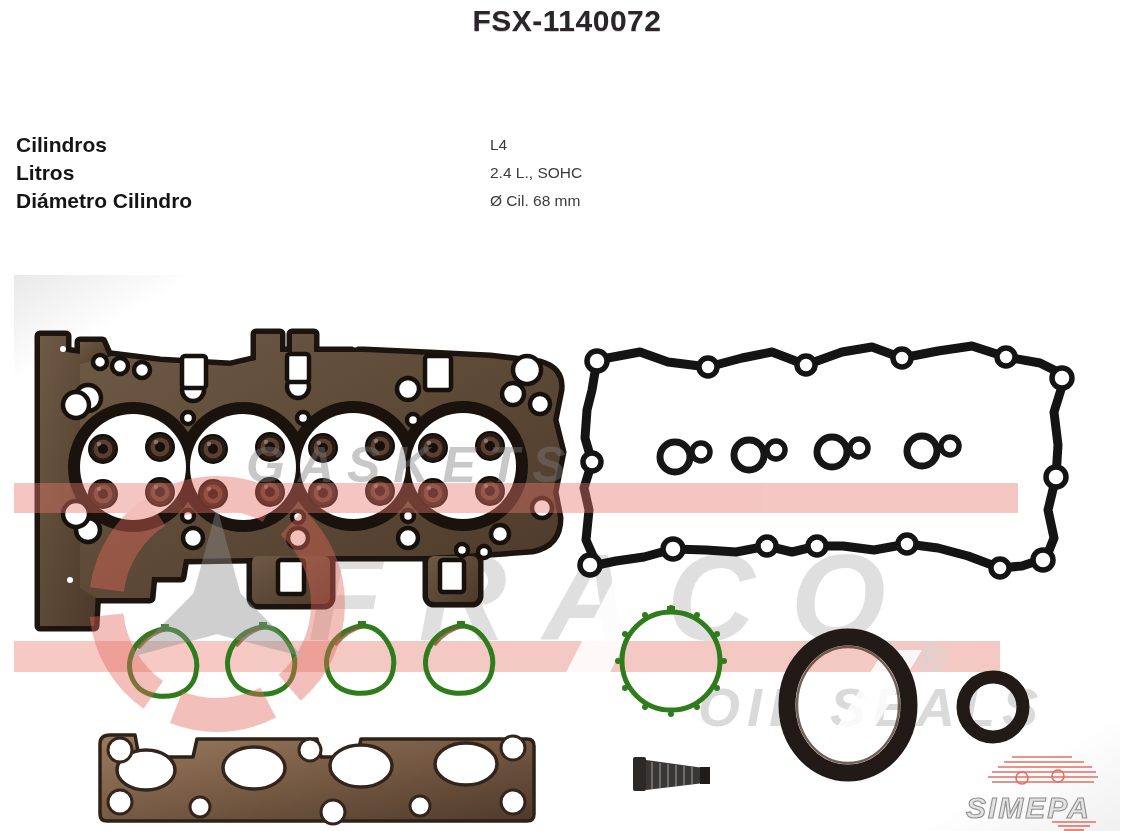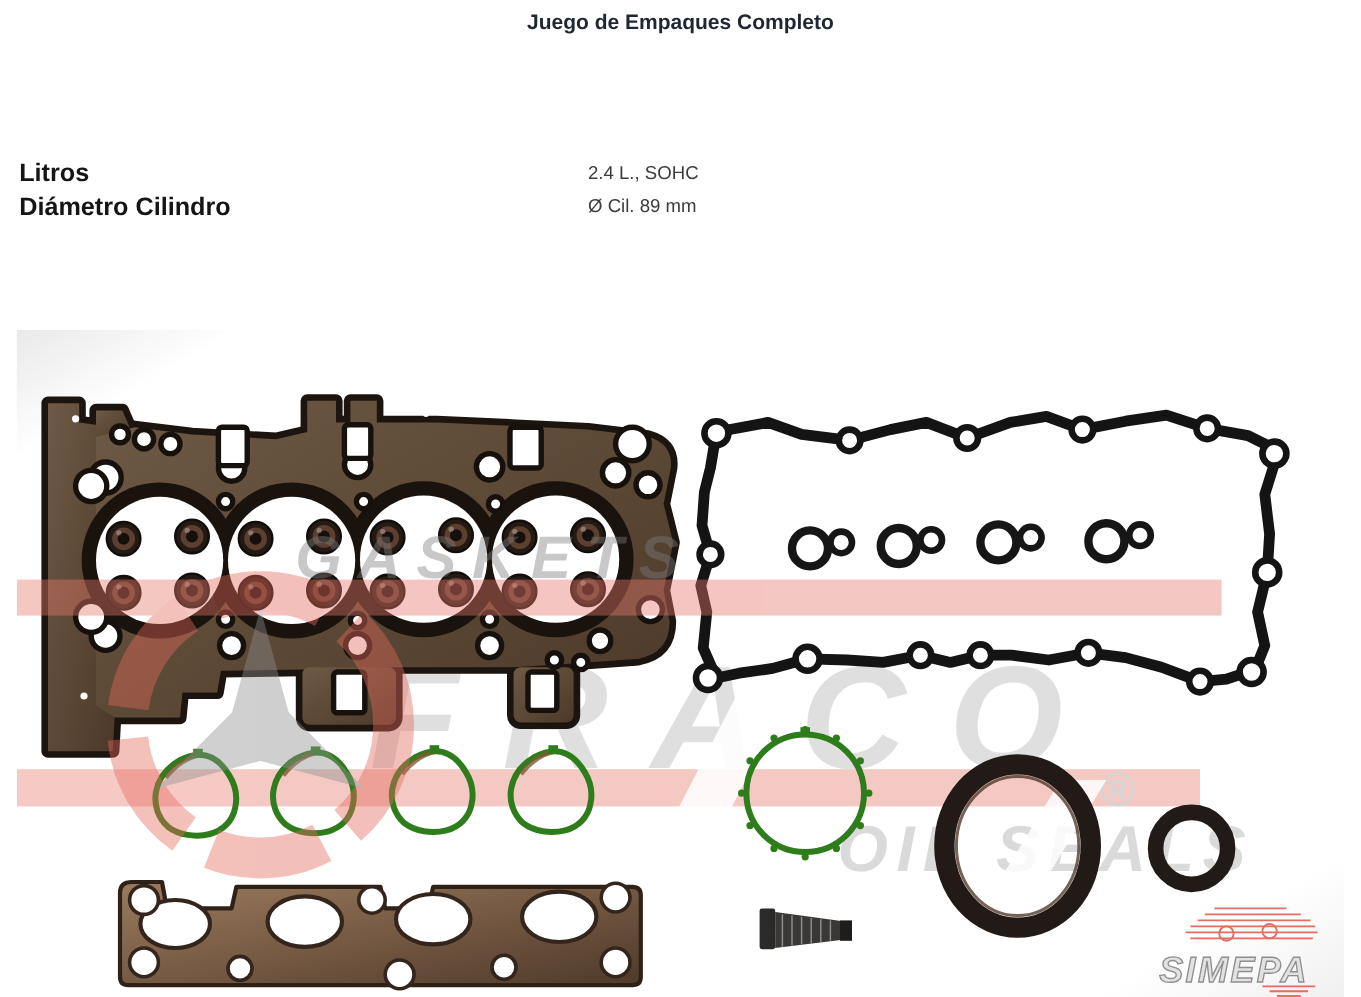--- a/index.html
+++ b/index.html
@@ -15,33 +15,37 @@
   .spec-value{position:absolute;left:490px;top:0;font-size:15.5px;color:#3c3c3c;line-height:28px;}
   .figure{position:absolute;left:14px;top:275px;width:1106px;height:556px;
       background:linear-gradient(150deg,#e9e9e9 0%,#ffffff 9%,#ffffff 90%,#f0f0f0 100%);}
   svg{display:block;}
   .wm-txt{font-family:"Liberation Sans",sans-serif;font-weight:700;font-style:italic;}
 </style>
 </head>
 <body>
 
 <div class="header">
+  <h1 class="part-number">FSX-1140072</h1>
   <div class="subtitle">
-    <div>Juego de Empaques Completo</div>
   </div>
 </div>
 
 <div class="specs">
+  <div class="spec-row">
+    <span class="spec-label">Cilindros</span>
+    <span class="spec-value">L4</span>
+  </div>
   <div class="spec-row">
     <span class="spec-label">Litros</span>
     <span class="spec-value">2.4 L., SOHC</span>
   </div>
   <div class="spec-row">
     <span class="spec-label">Diámetro Cilindro</span>
-    <span class="spec-value">Ø Cil. 89 mm</span>
+    <span class="spec-value">Ø Cil. 68 mm</span>
   </div>
 </div>
 
 <div class="figure">
 <svg width="1106" height="556" viewBox="14 275 1106 556" xmlns="http://www.w3.org/2000/svg">
   <defs>
     <linearGradient id="plateGrad" x1="0" y1="0" x2="1" y2="1">
       <stop offset="0" stop-color="#6e5a45"></stop>
           <stop offset=".5" stop-color="#5c4936"></stop>
           <stop offset="1" stop-color="#4c392a"></stop>

